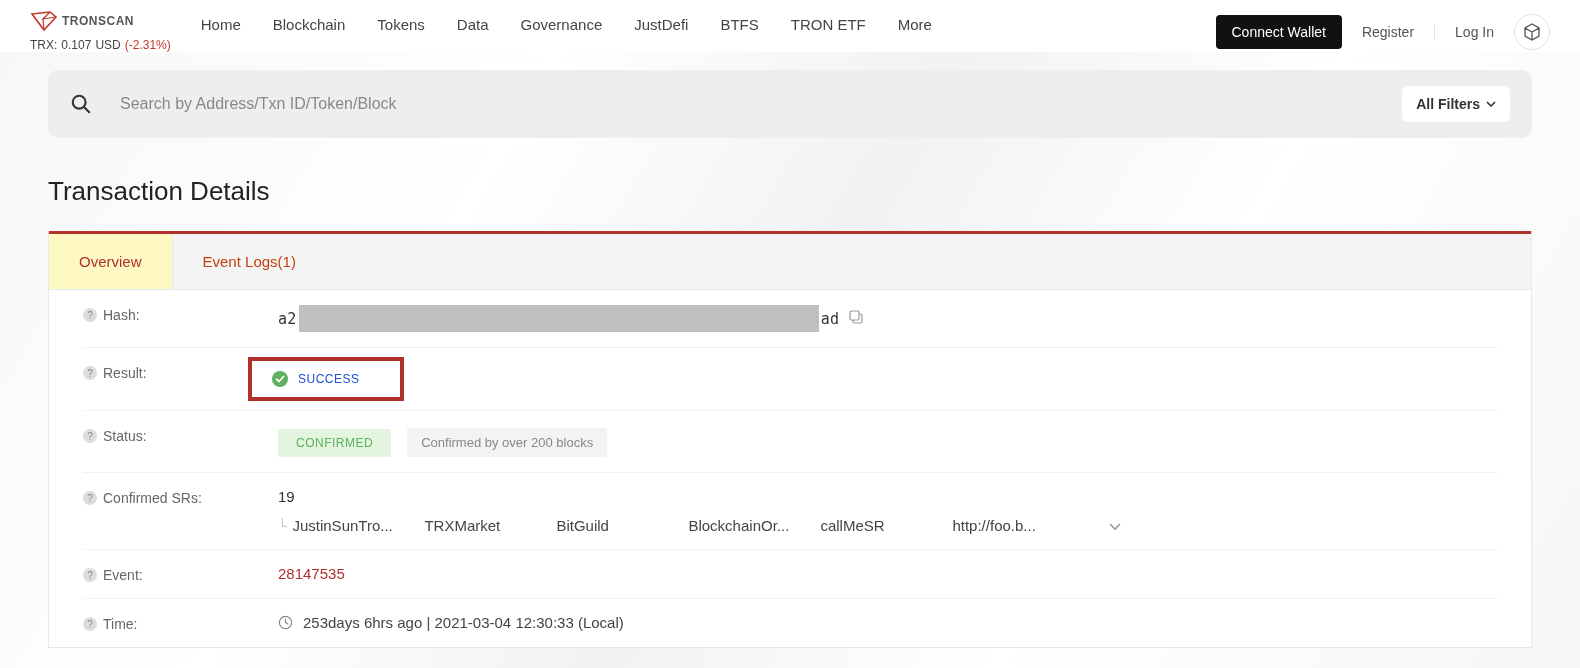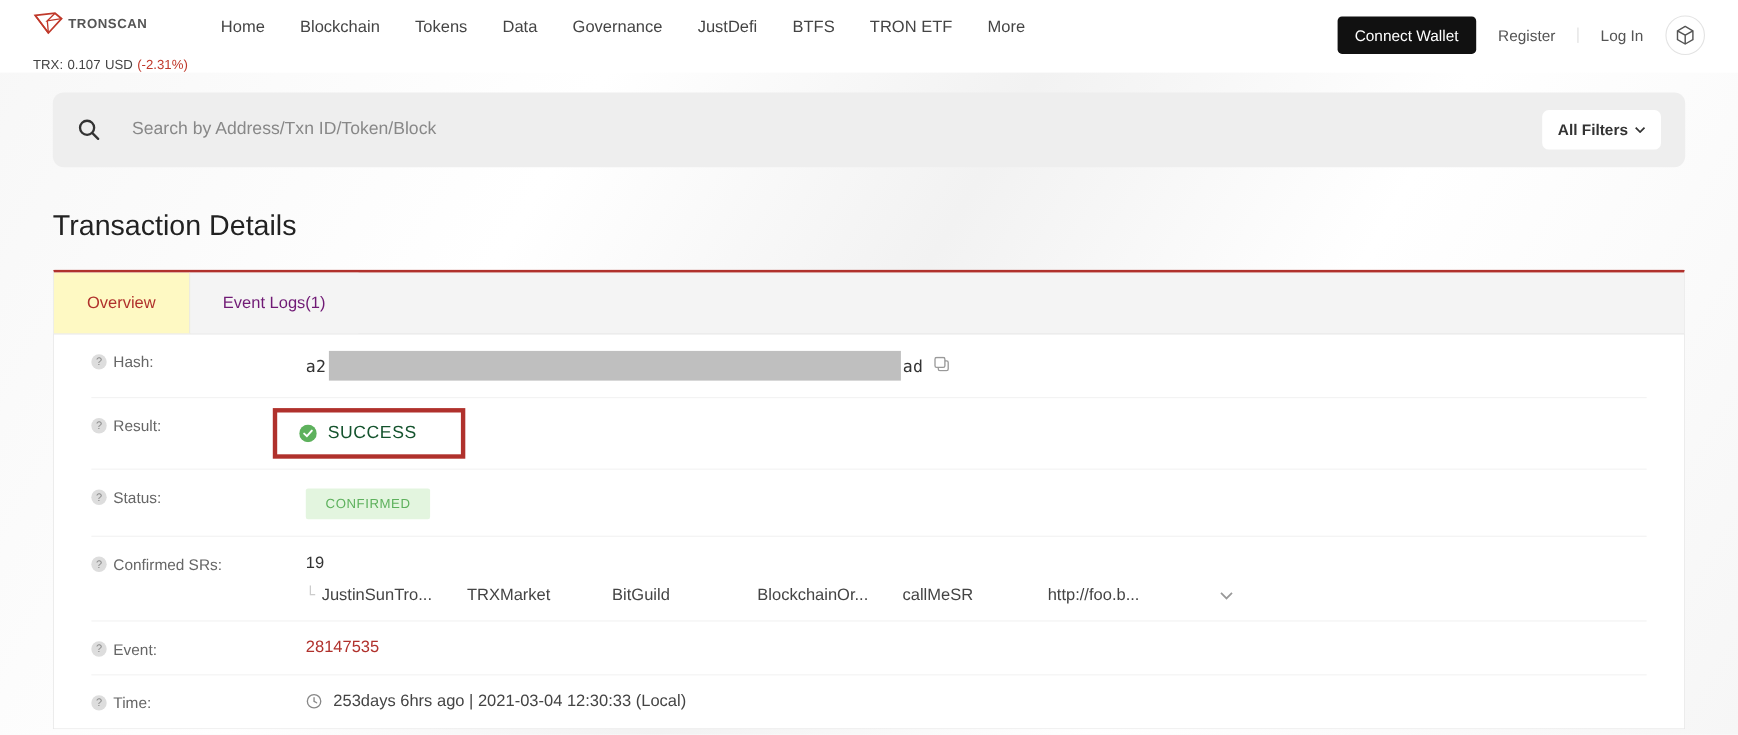--- a/index.html
+++ b/index.html
@@ -33,21 +33,21 @@
       height: 22px;
     }
     .logo-text {
       font-size: 12px;
       font-weight: 600;
       letter-spacing: 0.5px;
       color: #555;
     }
     .price-line {
       font-size: 12px;
-      margin-top: 20px;
+      margin-top: 6px;
       color: #444;
       display: flex;
       gap: 4px;
     }
     .price-change { color: #c0392b; }
     .nav {
       display: flex;
       gap: 32px;
       align-self: flex-start;
       margin-top: 6px;
@@ -146,21 +146,21 @@
       border-radius: 2px 2px 0 0;
     }
     .tabs {
       display: flex;
       background: #f4f4f4;
       border-bottom: 1px solid #e8e8e8;
     }
     .tab {
       padding: 19px 30px;
       font-size: 15px;
-      color: #701a75;
+      color: #c2410c;
       cursor: pointer;
       background: #f4f4f4;
     }
     .tab.active {
       background: #fef9c3;
       color: #b0312c;
       border-right: 1px solid #e8e8e8;
     }
     .fields {
       padding: 0 34px;
@@ -221,24 +221,24 @@
       align-items: center;
       border: 4px solid #b0312c;
       padding: 10px 40px 10px 20px;
       gap: 10px;
       margin-left: -30px;
       margin-top: -6px;
       margin-bottom: -6px;
     }
     .success-svg { width:16px; height:16px; }
     .success-text {
-      color: #14532d;
+      color: #1d4ed8;
       font-weight: 500;
       letter-spacing: 0.5px;
-      font-size: 16px;
+      font-size: 12px;
     }
     .confirmed-badge {
       background: #e3f5df;
       color: #5eb15d;
       padding: 7px 18px;
       font-size: 12px;
       font-weight: 500;
       letter-spacing: 0.5px;
       border-radius: 2px;
     }
@@ -401,20 +401,21 @@
       </div>
 
       <div class="field-row">
         <div class="field-label">
           <span class="help-icon">?</span>
           <span>Status:</span>
         </div>
         <div class="field-value">
           <div class="status-line">
             <span class="confirmed-badge">CONFIRMED</span>
+            <span class="confirmed-note">Confirmed by over 200 blocks</span>
           </div>
         </div>
       </div>
 
       <div class="field-row">
         <div class="field-label">
           <span class="help-icon">?</span>
           <span>Confirmed SRs:</span>
         </div>
         <div class="field-value">

